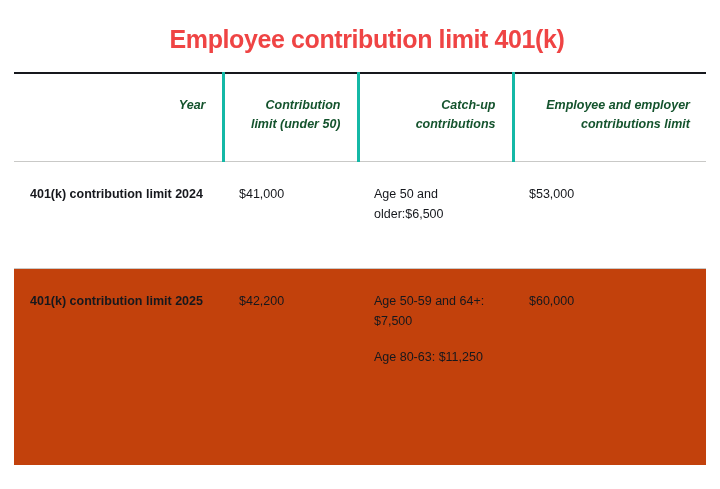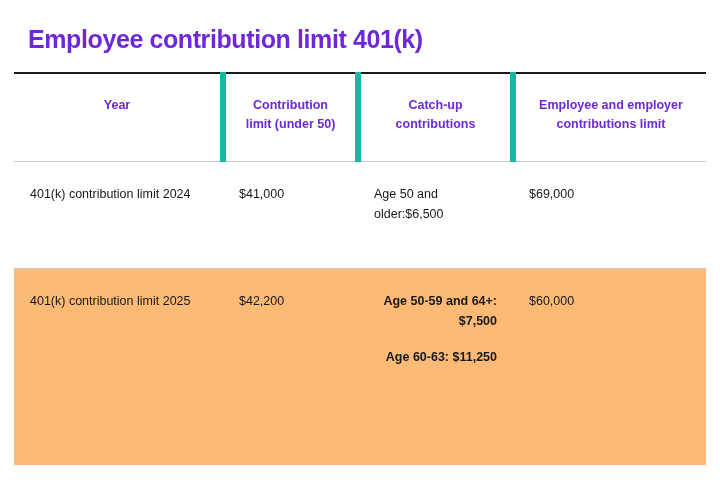--- a/index.html
+++ b/index.html
@@ -20,72 +20,73 @@
     height: 489px;
     box-sizing: border-box;
     padding: 18px 14px 0 14px;
   }
   .title {
     font-size: 25px;
     font-weight: bold;
     letter-spacing: -0.4px;
     line-height: 1.2;
     margin: 6px 0 0 14px;
-    color: #6d28d9;
+    color: #ef4444;
+    text-align: center;
   }
   table.limits {
     width: 692px;
     margin-top: 18px;
     border-collapse: collapse;
     table-layout: fixed;
   }
   table.limits col.c0 { width: 209px; }
   table.limits col.c1 { width: 135px; }
   table.limits col.c2 { width: 155px; }
   table.limits col.c3 { width: 193px; }
 
   thead tr {
     border-top: 2px solid #16181d;
     border-bottom: 1px solid #c9c9c7;
   }
   thead th {
-    text-align: center;
+    text-align: right;
     vertical-align: top;
     font-size: 12.5px;
     font-weight: bold;
     line-height: 1.55;
     padding: 22px 16px 26px 16px;
-    color: #6d28d9;
+    color: #14532d;
+    font-style: italic;
   }
   thead th.sep {
-    border-left: 6px solid #14b8a6;
+    border-left: 3px solid #14b8a6;
   }
   tbody td {
     vertical-align: top;
     font-size: 12.5px;
     line-height: 1.6;
     padding: 22px 16px 24px 16px;
     color: #16181d;
   }
   tbody td.rowhead {
-    font-weight: normal;
+    font-weight: bold;
   }
   tbody tr.r0 {
     border-bottom: 1px solid #c9c9c7;
     background: #ffffff;
   }
   tbody tr.r1 {
-    background: #fdba74;
+    background: #c2410c;
     margin-left: 12px;
   }
   tbody tr.r0 td { height: 60px; }
   tbody tr.r1 td { height: 150px; }
   td.center {
-    text-align: right;
-    font-weight: bold;
+    text-align: left;
   }
   .para + .para {
     margin-top: 16px;
   }
 </style>
 </head>
 <body>
 
 <div class="page">
 
@@ -104,27 +105,27 @@
         <th class="sep">Contribution limit (under 50)</th>
         <th class="sep">Catch-up contributions</th>
         <th class="sep">Employee and employer contributions limit</th>
       </tr>
     </thead>
     <tbody>
       <tr class="r0">
         <td class="rowhead">401(k) contribution limit 2024</td>
         <td>$41,000</td>
         <td>Age 50 and older:$6,500</td>
-        <td>$69,000</td>
+        <td>$53,000</td>
       </tr>
       <tr class="r1">
         <td class="rowhead">401(k) contribution limit 2025</td>
         <td>$42,200</td>
         <td class="center">
           <div class="para">Age 50-59 and 64+: $7,500</div>
-          <div class="para">Age 60-63: $11,250</div>
+          <div class="para">Age 80-63: $11,250</div>
         </td>
         <td>$60,000</td>
       </tr>
     </tbody>
   </table>
 
 </div>
 
 </body></html>

